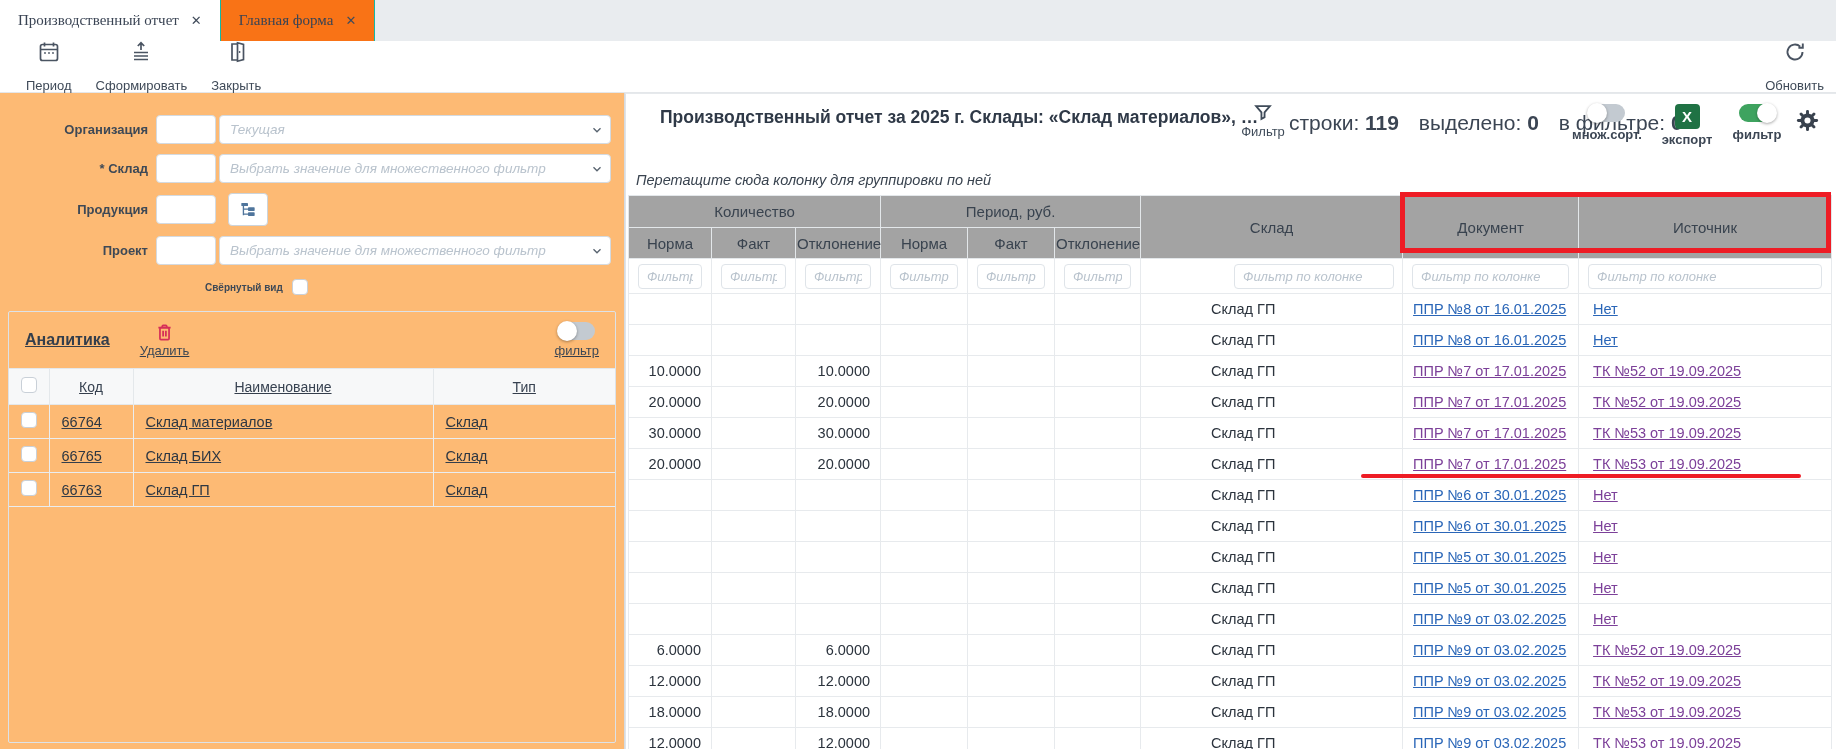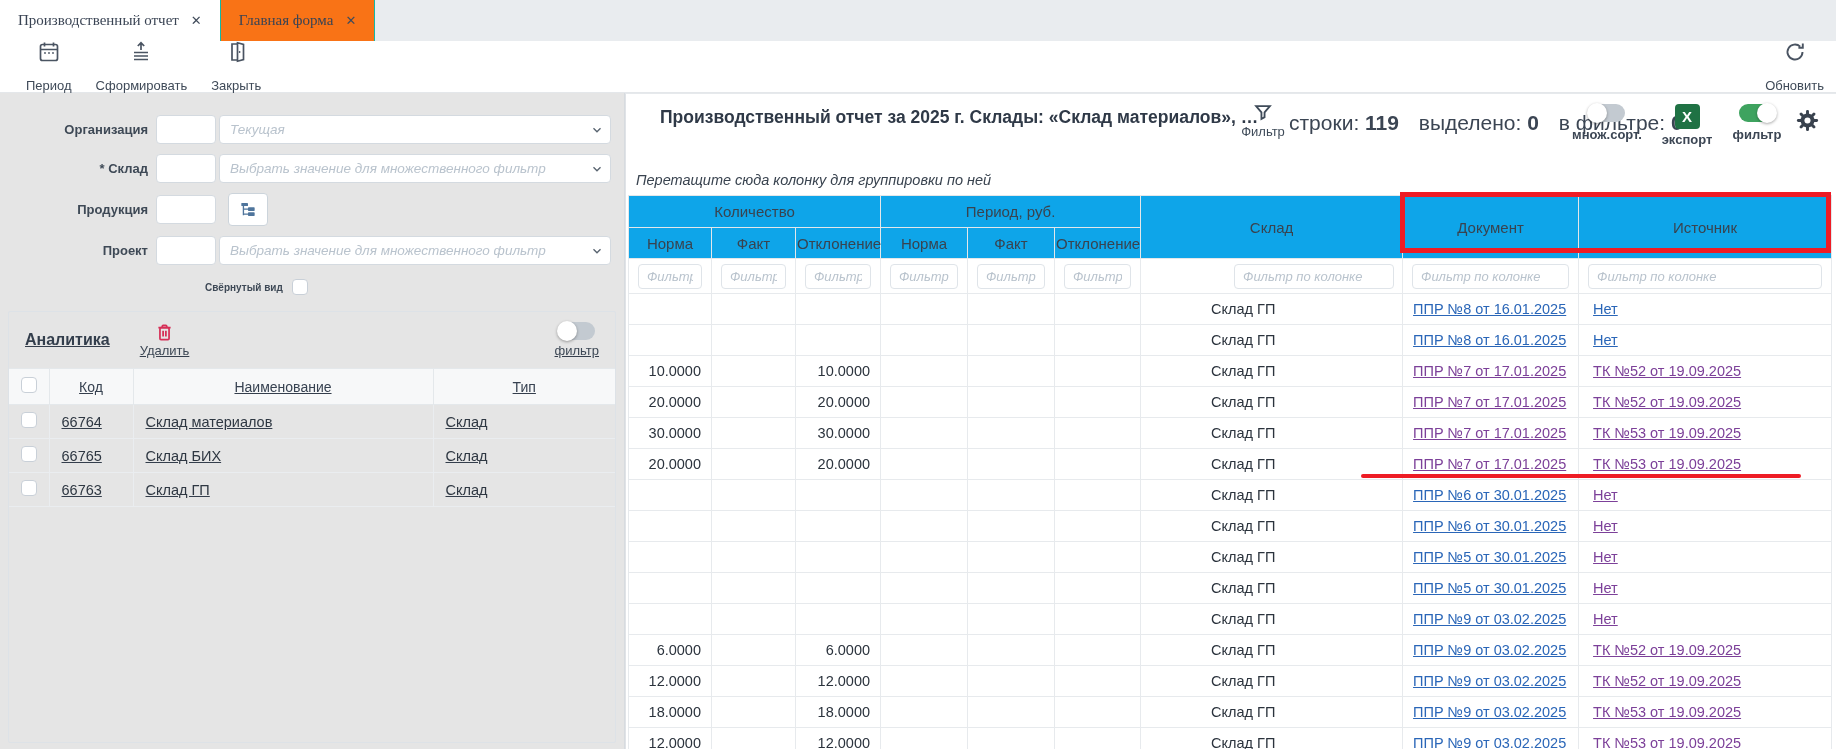--- a/index.html
+++ b/index.html
@@ -14,21 +14,21 @@
   .tab .x{margin-left:12px;font-size:13px;color:#414c5b;}
   
   .toolbar{position:absolute;left:0;top:41px;width:1836px;height:52px;background:#fff;
            border-bottom:1px solid #e4e7ea;display:flex;align-items:center;padding-left:14px;box-sizing:border-box;}
   .tbtn{display:flex;flex-direction:column;align-items:center;justify-content:center;
         padding:0 12px;height:50px;font-size:13px;color:#3f4a58;}
   .tbtn svg{display:block;}
   .tbtn .lbl{margin-top:14px;white-space:nowrap;}
   .tbtn.right{position:absolute;right:0;top:0;}
   
-  .leftpane{position:absolute;left:0;top:93px;width:625px;height:656px;background:#e5e5e5;
+  .leftpane{position:absolute;left:0;top:93px;width:625px;height:656px;background:#fdba74;
             border-right:1px solid #d7dbdf;box-sizing:border-box;overflow:hidden;}
   .rightpane{position:absolute;left:625px;top:93px;width:1211px;height:656px;background:#fff;
              border-left:1px solid #e0e3e7;border-top:1px solid #e6e9ec;box-sizing:border-box;overflow:hidden;}
   
   .frow{display:flex;align-items:center;margin:10px 13px 0 0;}
   .frow:first-child{margin-top:22px;}
   .flabel{width:148px;text-align:right;font-size:13px;font-weight:bold;color:#3e4956;
           margin-right:8px;white-space:nowrap;}
   .smallbox{width:58px;height:27px;border:1px solid #d4dae0;border-radius:4px;background:#fff;margin-right:3px;}
   .combo{flex:1;height:27px;border:1px solid #d4dae0;border-radius:4px;background:#fff;
@@ -74,21 +74,21 @@
           font-size:13px;font-weight:bold;color:#3c4654;}
   .ctlblk .toggle{margin-bottom:5px;}
   .xlsicon{width:25px;height:25px;border-radius:4px;background:#1f7244;color:#fff;font-weight:bold;
            font-size:15px;display:flex;align-items:center;justify-content:center;margin-bottom:3px;}
   .gearblk{position:absolute;left:1168px;top:13px;}
   
   .grouphint{margin:8px 0 0 10px;font-size:14.5px;font-style:italic;color:#39434f;}
   
   .twrap{position:relative;margin:7px 0 0 2px;width:1204px;}
   table.rtable{border-collapse:collapse;table-layout:fixed;width:1203px;}
-  table.rtable th{background:#0ea5e9;font-size:15px;font-weight:normal;color:#39434f;
+  table.rtable th{background:#a3a3a3;font-size:15px;font-weight:normal;color:#39434f;
                   border:1px solid #e3e7ea;margin-left:12px;}
   table.rtable tr.grow th{height:29px;}
   table.rtable tr.srow th{height:28px;}
   table.rtable td{border:1px solid #e7eaed;font-size:14.5px;color:#2b333d;height:31px;
                   white-space:nowrap;overflow:hidden;box-sizing:border-box;}
   table.rtable tr.frow2 td{height:35px;}
   .fin{display:block;height:25px;border:1px solid #dfe4e9;border-radius:4px;margin:0 auto;
        width:calc(100% - 16px);box-sizing:border-box;font-family:"Liberation Sans",sans-serif;
        font-size:13px;font-style:italic;color:#7b8794;padding:0 8px;background:#fff;}
   .fin::placeholder{color:#b9c3cd;font-style:italic;}

